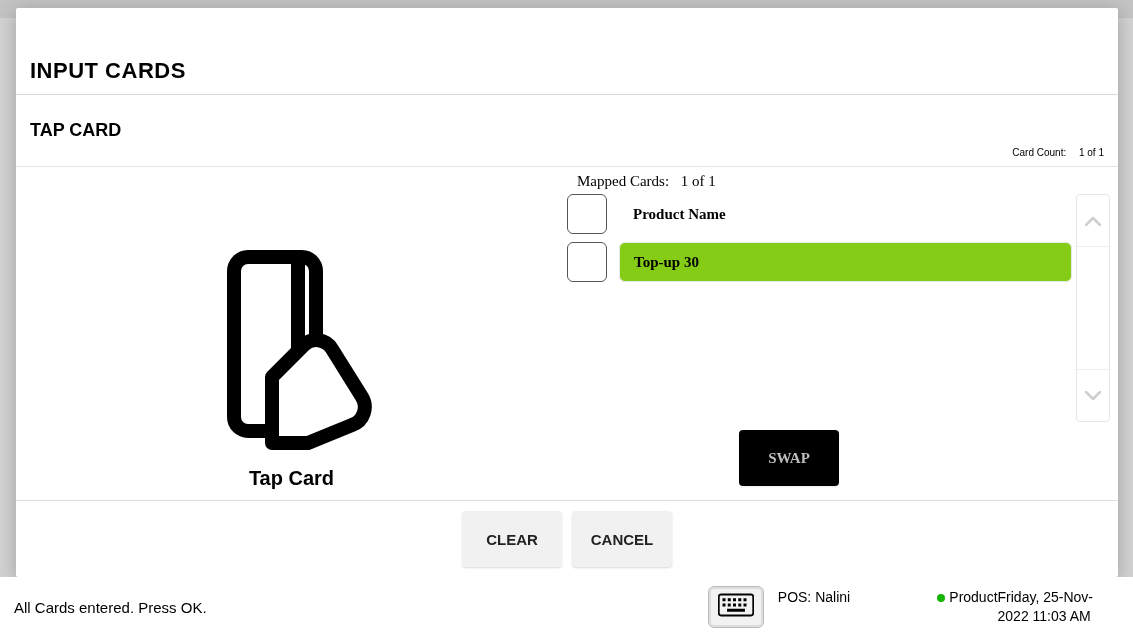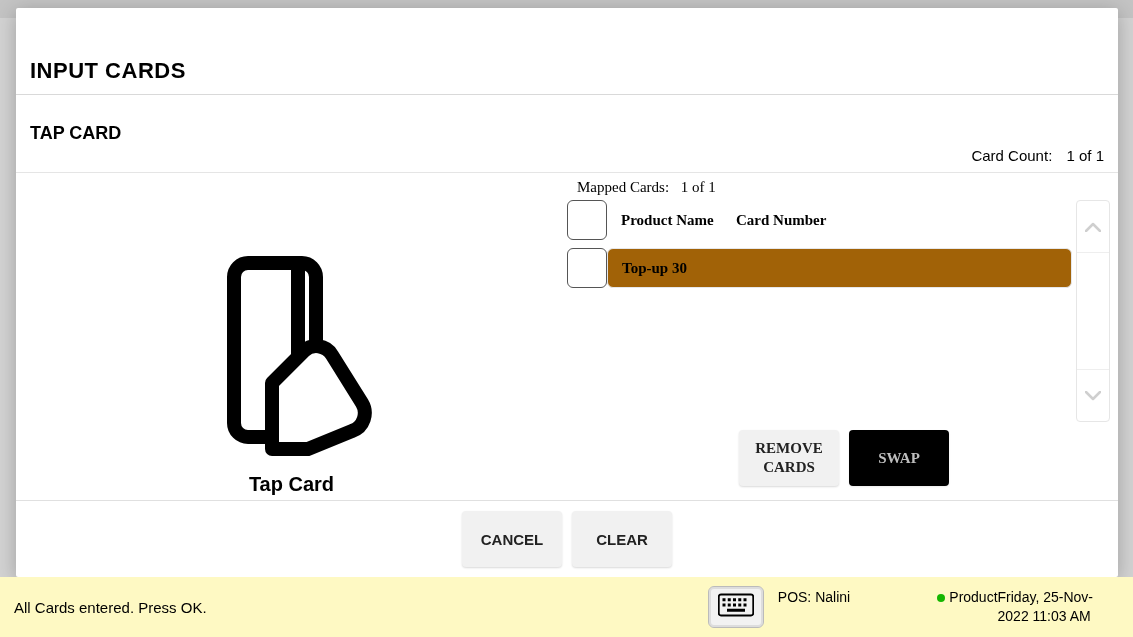--- a/index.html
+++ b/index.html
@@ -39,21 +39,21 @@
   .sub-header {
     display: flex; justify-content: space-between; align-items: center;
     padding: 8px 14px 8px 14px;
     border-bottom: 1px solid #e5e5e5;
   }
   .sub-header-left {
     font-size: 18px; font-weight: 900;
     font-stretch: condensed;
   }
   .sub-header-right {
-    font-size: 15px;
+    font-size: 10px;
     margin-top: 44px;
   }
   .sub-header-right .label { margin-right: 10px; }
 
   .modal-body {
     flex: 1;
     display: flex;
     min-height: 0;
     position: relative;
     border-bottom: 1px solid #e0e0e0;
@@ -101,20 +101,21 @@
   .cards-list {
     flex: 1;
     display: flex;
     flex-direction: column;
     gap: 8px;
   }
 
   .card-header-row, .card-row {
     display: flex;
     align-items: center;
+    gap: 12px;
   }
   .row-checkbox {
     width: 40px; height: 40px;
     border: 1.5px solid #555;
     border-radius: 6px;
     flex-shrink: 0;
     background: #fff;
   }
   .row-content {
     flex: 1;
@@ -122,21 +123,21 @@
     padding: 0 14px;
     height: 40px;
     align-items: center;
     border-radius: 6px;
   }
   .card-header-row .row-content {
     font-weight: 700;
     font-size: 15px;
   }
   .card-row .row-content {
-    background: #a16207;
+    background: #84cc16;
     font-weight: 700;
     font-size: 15px;
     border: 1px solid #e6e7ea;
   }
   .col-product { flex: 0 0 115px; }
   .col-number { flex: 1; }
 
   .scroll-col {
     width: 34px;
     margin-left: 4px;
@@ -196,21 +197,21 @@
     padding: 10px 0 10px 0;
   }
   .modal-footer .btn {
     width: 100px; height: 56px;
   }
 
   
   .status-bar {
     position: absolute;
     left: 0; right: 0; bottom: 0; height: 60px;
-    background: #fef9c3;
+    background: #ffffff;
     display: flex;
     align-items: center;
     padding: 0 14px;
     gap: 14px;
   }
   .status-message {
     flex: 1;
     font-size: 15px;
     color: #000;
   }
@@ -279,21 +280,20 @@
         <span class="count">1 of 1</span>
       </div>
 
       <div class="cards-area">
         <div class="cards-list">
 
           <div class="card-header-row">
             <div class="row-checkbox"></div>
             <div class="row-content">
               <div class="col-product">Product Name</div>
-              <div class="col-number">Card Number</div>
             </div>
           </div>
 
           <div class="card-row">
             <div class="row-checkbox"></div>
             <div class="row-content">
               <div class="col-product">Top-up 30</div>
             </div>
           </div>
 
@@ -312,30 +312,29 @@
             <span>
               <svg width="16" height="10" viewBox="0 0 16 10">
                   <path d="M1 1 L8 8 L15 1" fill="none" stroke="currentColor" stroke-width="2.5" stroke-linecap="round" stroke-linejoin="round"></path>
                 </svg>
             </span>
           </div>
         </div>
       </div>
 
       <div class="right-actions">
-        <button class="btn btn-light btn-remove">REMOVE CARDS</button>
         <button class="btn btn-dim btn-swap">SWAP</button>
       </div>
     </div>
 
   </div>
 
   <div class="modal-footer">
+    <button class="btn btn-light">CLEAR</button>
     <button class="btn btn-light">CANCEL</button>
-    <button class="btn btn-light">CLEAR</button>
   </div>
 
 </div>
 
 <div class="status-bar">
   <div class="status-message">All Cards entered. Press OK.</div>
 
   <div class="keyboard-btn">
     <span>
       <svg viewBox="0 0 48 30">

